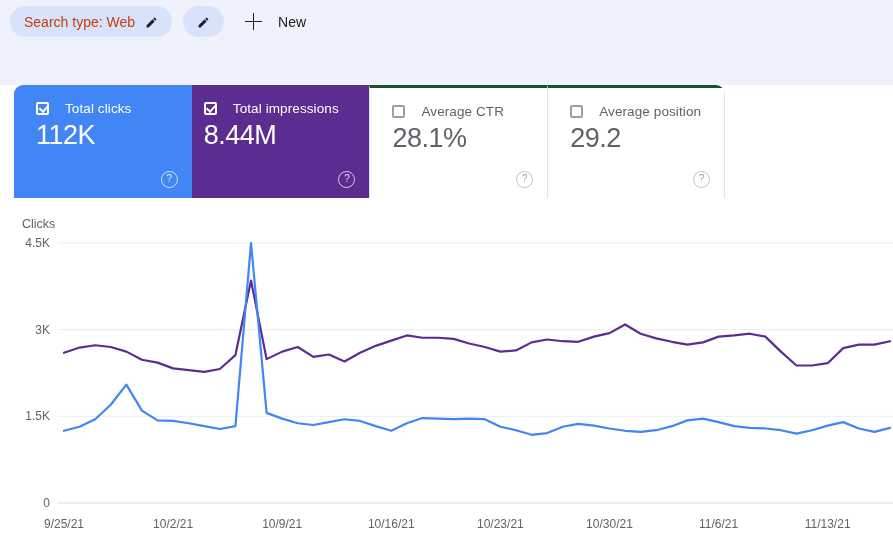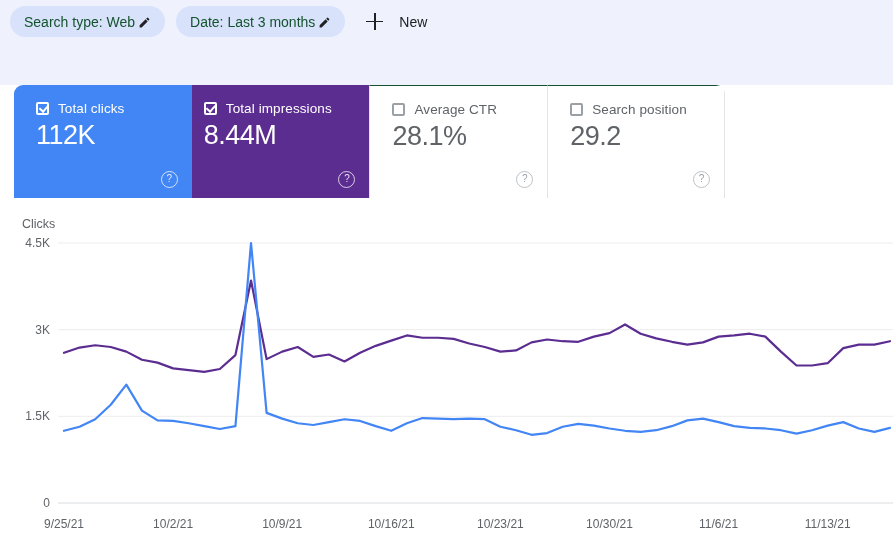--- a/index.html
+++ b/index.html
@@ -23,26 +23,26 @@
     height: 85px;
     background: #eff2fd;
     box-sizing: border-box;
     padding: 6px 0 0 10px;
     display: flex;
     align-items: flex-start;
   }
   .chip {
     display: inline-flex;
     align-items: center;
-    gap: 3px;
+    gap: 10px;
     height: 31px;
     padding: 0 14px;
     border-radius: 16px;
     background: #d8e2fb;
-    color: #14532d;
+    color: #c2410c;
     font-size: 14px;
     margin-right: 11px;
     white-space: nowrap;
     cursor: pointer;
   }
   .chip .pencil-ic {
     display: inline-block;
     width: 13px; height: 13px;
     position: relative;
     top: 1px;
@@ -82,27 +82,27 @@
     overflow: hidden;
   }
   .metric-card {
     position: relative;
     box-sizing: border-box;
     padding: 15px 0 0 22px;
     cursor: pointer;
   }
   .metric-card.clicks       { width: 180px; background: #4285f4; }
   .metric-card.impressions  { width: 180px; background: #5c2d91; padding-left: 12px; }
-  .metric-card.inactive     { width: 180px; background: #ffffff; border-left: 1px solid #e4e4e4; border-top: 1px solid #14532d; }
+  .metric-card.inactive     { width: 180px; background: #ffffff; border-left: 1px solid #e4e4e4; border-top: 3px solid #14532d; }
   .metric-card.inactive.last { border-right: 1px solid #e4e4e4; }
 
   .metric-head {
     display: flex;
     align-items: center;
-    gap: 9px;
+    gap: 16px;
     height: 16px;
   }
   .cbox {
     width: 13px; height: 13px;
     box-sizing: border-box;
     border: 2px solid #ffffff;
     border-radius: 2px;
     position: relative;
     flex: none;
   }
@@ -166,21 +166,20 @@
   <div class="chip">
     <span>Search type: Web</span>
     <span class="pencil-ic">
       <svg width="13" height="13" viewBox="0 0 24 24">
           <path fill="#202124" d="M3 17.25V21h3.75L17.81 9.94l-3.75-3.75L3 17.25zM20.71 7.04a1 1 0 000-1.41l-2.34-2.34a1 1 0 00-1.41 0l-1.83 1.83 3.75 3.75 1.83-1.83z"></path>
         </svg>
     </span>
   </div>
 
   <div class="chip">
-    <span>Date: Last 3 months</span>
     <span class="pencil-ic">
       <svg width="13" height="13" viewBox="0 0 24 24">
           <path fill="#202124" d="M3 17.25V21h3.75L17.81 9.94l-3.75-3.75L3 17.25zM20.71 7.04a1 1 0 000-1.41l-2.34-2.34a1 1 0 00-1.41 0l-1.83 1.83 3.75 3.75 1.83-1.83z"></path>
         </svg>
     </span>
   </div>
 
   <div id="new-button">
     <span class="plus-ic"></span>
     <span>New</span>
@@ -213,21 +212,21 @@
       <span class="cbox off"></span>
       <span class="metric-label">Average CTR</span>
     </div>
     <div class="metric-value">28.1%</div>
     <div class="help-ic">?</div>
   </div>
 
   <div class="metric-card inactive last">
     <div class="metric-head">
       <span class="cbox off"></span>
-      <span class="metric-label">Search position</span>
+      <span class="metric-label">Average position</span>
     </div>
     <div class="metric-value">29.2</div>
     <div class="help-ic">?</div>
   </div>
 
 </div>
 
 <div id="chart-area">
   <svg id="chart-svg" width="893" height="351">
     <g>

